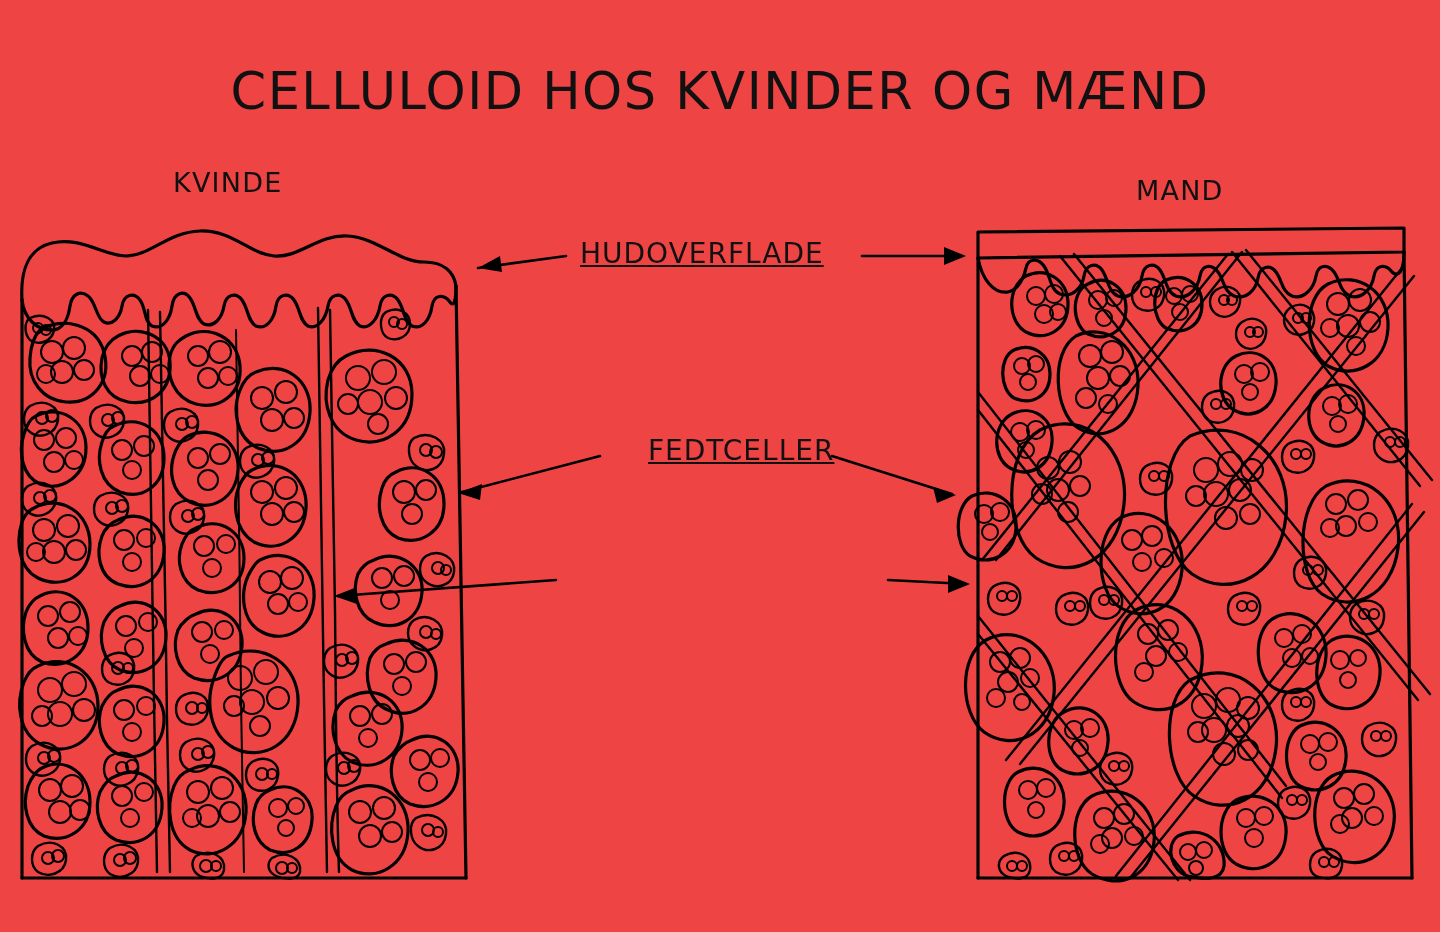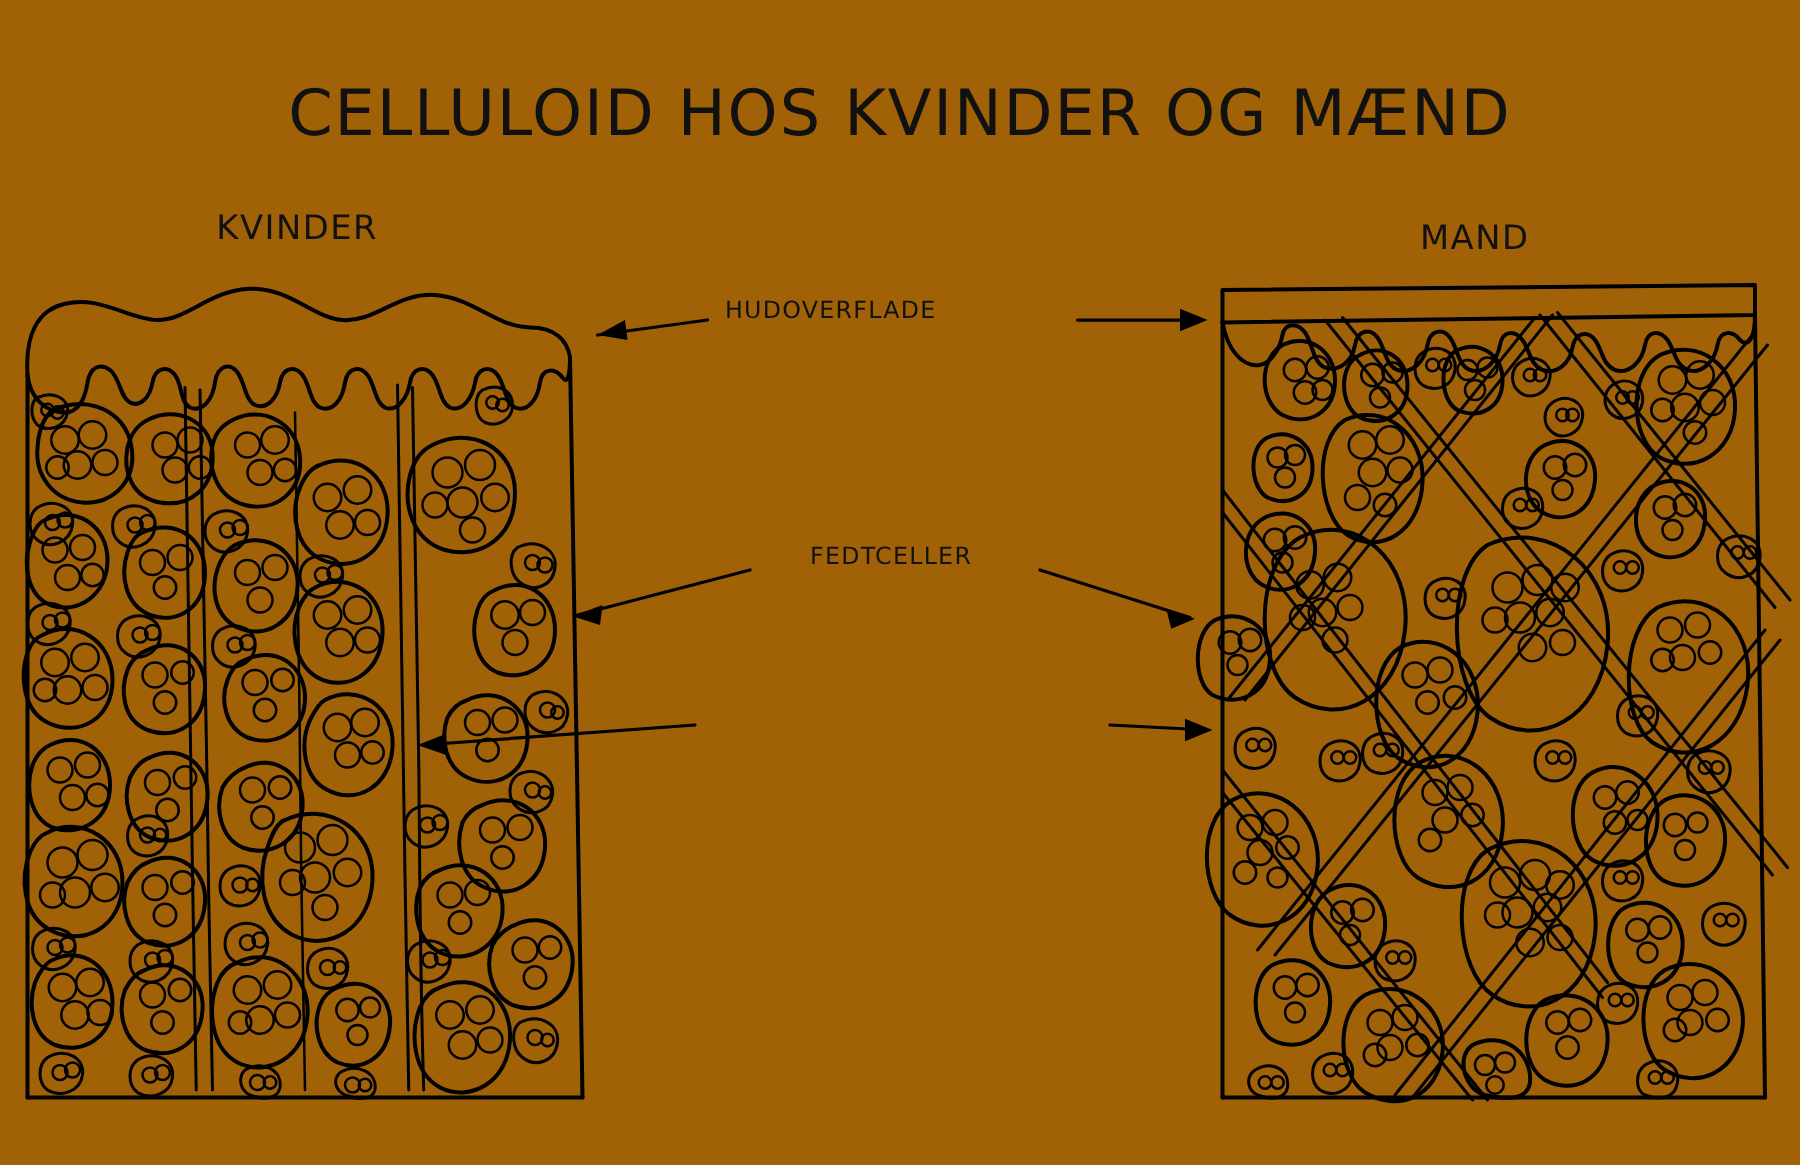--- a/index.html
+++ b/index.html
@@ -4,21 +4,21 @@
 <style>
   html, body {
     margin: 0;
     padding: 0;
     background: #ffffff;
   }
   #page {
     position: relative;
     width: 1440px;
     height: 932px;
-    background: #a16207;
+    background: #ef4444;
     overflow: hidden;
     font-family: "DejaVu Sans", sans-serif;
     color: #111111;
   }
   #title {
     position: absolute;
     left: 0;
     top: 62px;
     width: 1440px;
     text-align: center;
@@ -33,24 +33,25 @@
     font-size: 27px;
     letter-spacing: 1.2px;
     color: #111;
     white-space: nowrap;
   }
   #label-kvinde { left: 173px; top: 167px; }
   #label-mand { left: 1136px; top: 175px; }
 
   .callout {
     position: absolute;
-    font-size: 19px;
+    font-size: 28px;
     letter-spacing: 1px;
     color: #111;
     white-space: nowrap;
+    text-decoration: underline;
   }
   #callout-hud { left: 580px; top: 237px; }
   #callout-fedt { left: 648px; top: 434px; }
   #callout-bind { left: 566px; top: 560px; }
 
   svg.layer {
     position: absolute;
     left: 0;
     top: 0;
     width: 1440px;
@@ -86,21 +87,21 @@
   }
   .arrowhead { fill: #000000; stroke: none; }
 </style>
 </head>
 <body>
 
 <div id="page">
 
   <div id="title">CELLULOID HOS KVINDER OG MÆND</div>
 
-  <div class="panel-label" id="label-kvinde">KVINDER</div>
+  <div class="panel-label" id="label-kvinde">KVINDE</div>
   <div class="panel-label" id="label-mand">MAND</div>
 
   <div class="callout" id="callout-hud">HUDOVERFLADE</div>
   <div class="callout" id="callout-fedt">FEDTCELLER</div>
 
   <svg class="layer" viewBox="0 0 1440 932">
 
     <g>
 
       <path class="ink" d="M22 300 C20 268 30 248 52 243 C80 236 104 256 126 256

